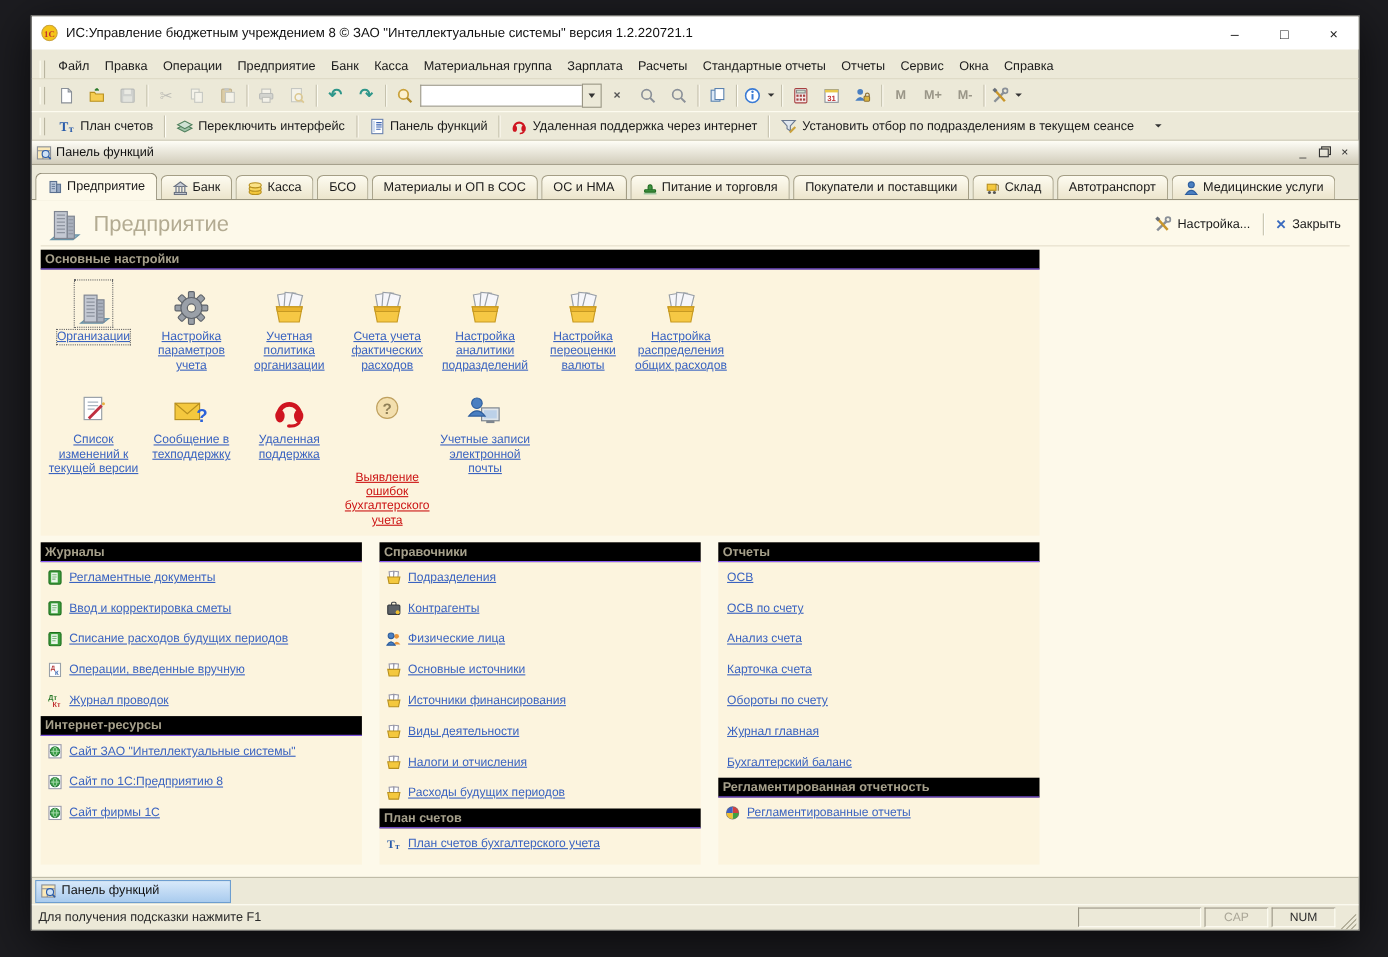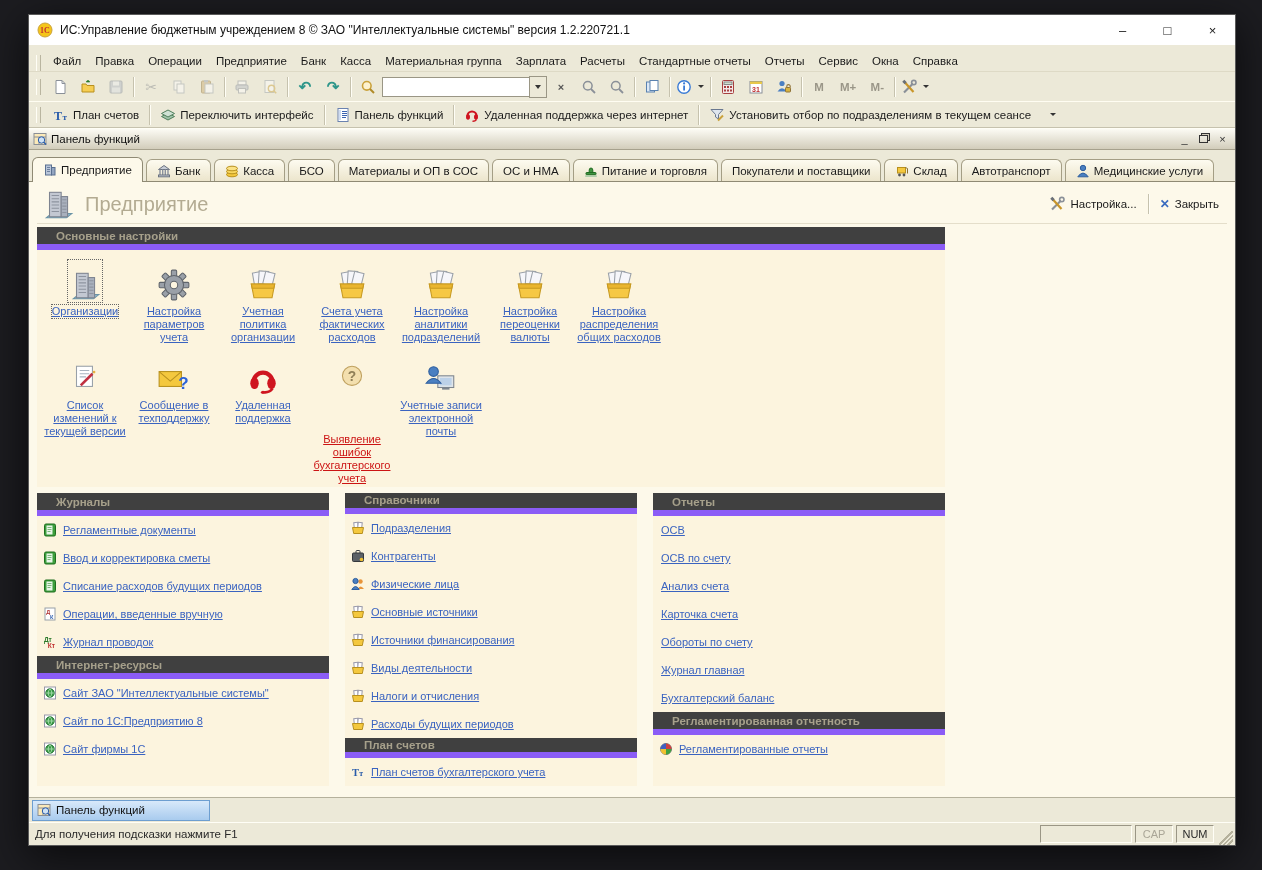--- a/index.html
+++ b/index.html
@@ -48,22 +48,22 @@
   .i14{width:14px;height:14px;flex:none;}
   .i16{width:16px;height:16px;flex:none;}
   .i32{width:34px;height:34px;}
   
   .page{flex:1;background:#fdf9ea;padding:3px 8px;min-height:0;position:relative;}
   .page-hd{height:38px;display:flex;align-items:center;border-bottom:1px solid #e4deca;}
   .pg-ic{width:34px;height:34px;margin-left:4px;}
   .pg-title{flex:1;font-size:20px;color:#b3ab92;margin-left:10px;}
   .hd-btn{display:flex;align-items:center;gap:5px;font-size:11.5px;color:#1a1a1a;padding:2px 7px;border:1px solid transparent;border-radius:2px;}
   .blue-x{color:#3a6bbf;font-weight:bold;font-size:12px;}
-  .sect-h{height:17px;background:#404040;border-bottom:6px solid #8b5cf6;display:flex;align-items:center;
-    padding:0 19px;font-size:11.5px;font-weight:bold;color:#a6a08b;}
+  .sect-h{height:17px;background:#000000;border-bottom:1px solid #8b5cf6;display:flex;align-items:center;
+    padding:0 4px;font-size:11.5px;font-weight:bold;color:#a6a08b;}
   .panel-top{width:908px;height:260px;background:#fcf4de;margin-top:3px;}
   .grid-row{display:flex;align-items:flex-start;padding:10px 2px 0 4px;}
   .gi{width:88px;display:flex;flex-direction:column;align-items:center;text-align:center;margin-right:1px;}
   .gi-ic{height:42px;display:flex;align-items:flex-end;justify-content:center;}
   .gi-lb{font-size:11px;line-height:13px;color:#3a63c0;text-decoration:underline;margin-top:3px;}
   .gi.sel .gi-ic{outline:1px dotted #666;}
   .gi.sel .gi-lb{outline:1px dotted #666;}
   .gi.red .gi-lb{color:#cc1414;margin-top:37px;}
   .cols{display:flex;gap:16px;margin-top:6px;}
   .col{width:292px;height:293px;background:#fcf4de;display:flex;flex-direction:column;text-align:right;}
@@ -71,21 +71,21 @@
   .lr.noicon{padding-left:8px;}
   .lnk{font-size:11px;color:#3a63c0;text-decoration:underline;white-space:nowrap;}
   
   .taskbar{height:22px;background:#ece9d8;border-top:1px solid #b5b19c;display:flex;align-items:center;padding:1px 3px;flex:none;}
   .task-btn{height:19px;width:168px;display:flex;align-items:center;gap:5px;padding:0 4px;font-size:11.5px;color:#111;
     background:linear-gradient(#d8e9fa,#a9cbee);border:1px solid #6d9ed0;}
   .statusbar{height:22px;background:#ece9d8;border-top:1px solid #fffef6;display:flex;align-items:center;
     font-size:11.5px;color:#2a2a2a;padding:0 2px 0 6px;flex:none;}
   .statusbar .hint{flex:1;}
   .sb-box{min-width:36px;height:16px;border:1px solid;border-color:#9a9685 #fffef6 #fffef6 #9a9685;
-    display:flex;align-items:center;justify-content:center;font-size:11px;margin-left:3px;padding:0 0;}
+    display:flex;align-items:center;justify-content:center;font-size:11px;margin-left:3px;padding:0 10px;}
   .sb-box.empty{width:90px;}
   .cap{color:#aaa697;}
   .num{color:#2a2a2a;}
   .grip-corner{width:14px;height:14px;margin-left:5px;align-self:flex-end;
     background:linear-gradient(135deg,transparent 46%,#b5b19c 46%,#b5b19c 54%,transparent 54%,transparent 62%,#b5b19c 62%,#b5b19c 70%,transparent 70%,transparent 78%,#b5b19c 78%,#b5b19c 86%,transparent 86%);}
 </style>
 </head>
 <body>
 
 <svg width="0" height="0" style="position:absolute">

